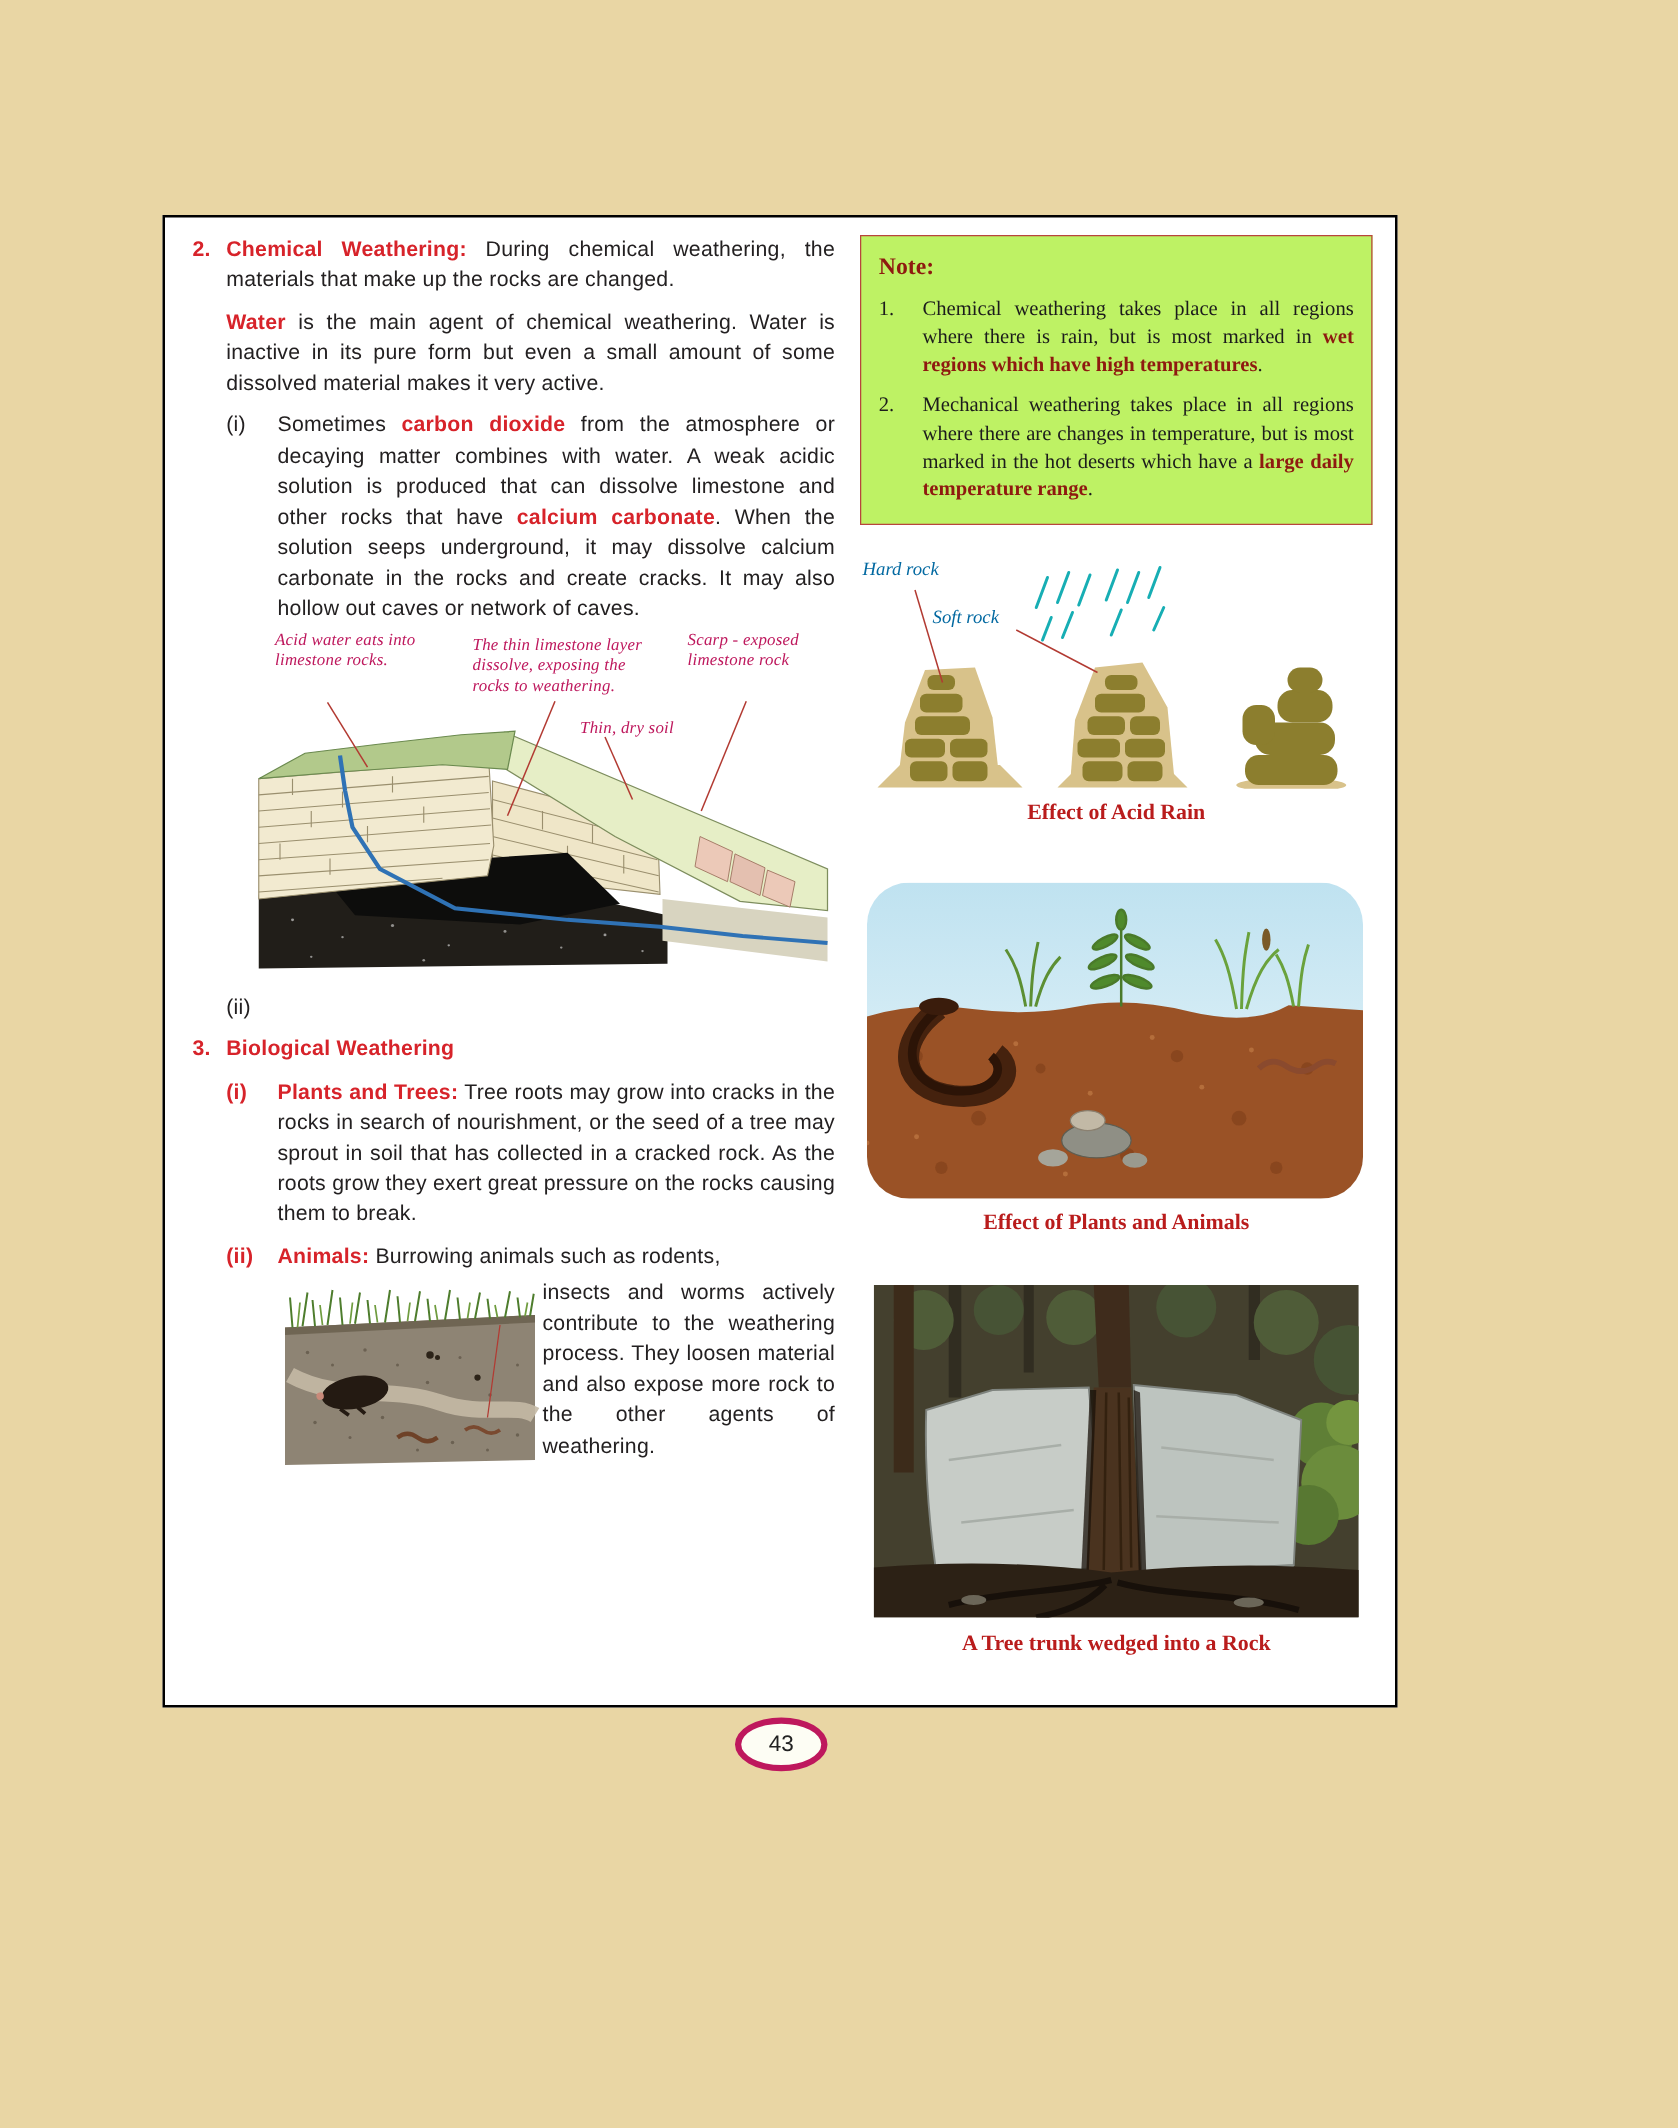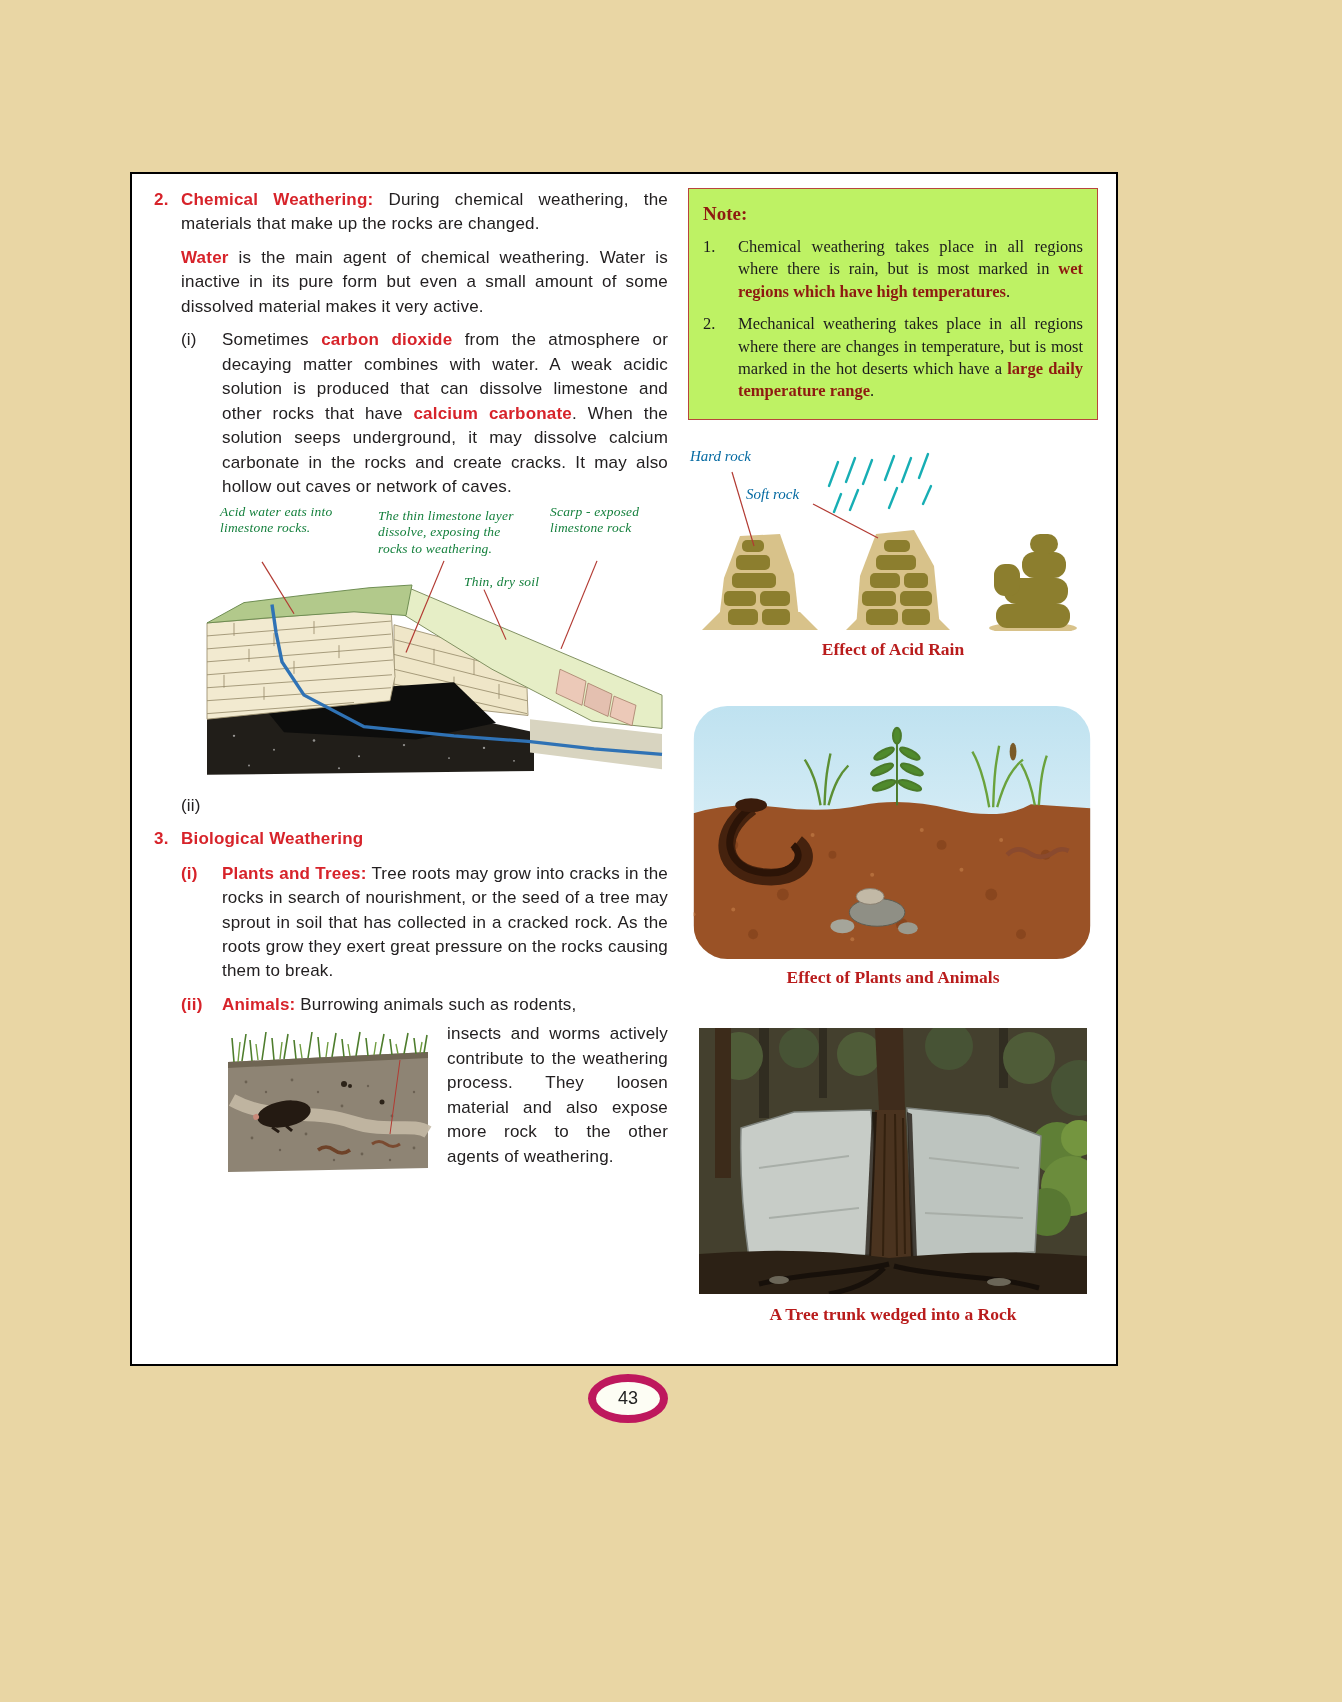--- a/index.html
+++ b/index.html
@@ -17,24 +17,24 @@
   .hang{padding-left:27px;text-indent:-27px;}
   .num{display:inline-block;width:27px;text-indent:0;}
   .ind{padding-left:27px;}
   .list-item{display:flex;margin:0 0 9px;padding-left:27px;}
   .marker{flex:0 0 41px;}
   .rmark{color:#d7232a;font-weight:700;}
   .item-text{flex:1;margin:0;text-align:justify;}
   .sech{margin:4px 0 10px;}
   
   .karst{position:relative;height:282px;margin:2px 0 8px;}
-  .klabel{position:absolute;font:italic 13.5px "Liberation Serif",serif;line-height:1.22;color:#15803d;text-align:left;text-indent:0;}
+  .klabel{position:absolute;font:italic 13.5px "Liberation Serif",serif;line-height:1.22;color:#be185d;text-align:left;text-indent:0;}
   .karst svg{position:absolute;left:0;top:56px;width:510px;height:224px;}
   
-  .animals-row{display:flex;gap:13px;margin-top:5px;}
+  .animals-row{display:flex;gap:0;margin-top:5px;}
   .burrow-svg{flex:0 0 212px;width:212px;height:150px;}
   .animals-wrapped{flex:1;margin:0;text-align:justify;}
   
   .note-box{box-sizing:border-box;width:410px;border:1.5px solid #b8453c;background:#bef264;
             padding:12px 14px 16px;font-family:"Liberation Serif",serif;font-size:16.5px;
             line-height:1.36;color:#1c1c1c;}
   .note-title{color:#8e1a10;font-weight:700;font-size:19px;margin-bottom:9px;}
   .note-item{display:flex;margin-bottom:10px;}
   .note-item:last-child{margin-bottom:0;}
   .note-num{flex:0 0 35px;}
@@ -47,21 +47,21 @@
   .acid-label{position:absolute;font:italic 15px "Liberation Serif",serif;color:#0369a1;}
   .lbl-hard{left:2px;top:2px;}
   .lbl-soft{left:58px;top:40px;}
   .acid-note{position:absolute;left:246px;top:2px;width:162px;font:italic 15px "Liberation Serif",serif;
              line-height:1.45;color:#141414;}
   .plants-fig{margin-top:46px;}
   .plants-fig svg{display:block;width:408px;height:253px;}
   .tree-fig{margin-top:40px;}
   .tree-fig svg{display:block;width:388px;height:266px;margin:0 auto;}
   .page-badge{position:absolute;left:588px;top:1374px;width:64px;height:33px;background:#fdfdf4;
-              border:8px solid #be185d;border-radius:50%;display:flex;align-items:center;justify-content:center;
+              border:5px solid #be185d;border-radius:50%;display:flex;align-items:center;justify-content:center;
               font-size:18px;color:#222;}
 </style>
 </head>
 <body>
 
 <div class="canvas">
   <div class="sheet">
 
     <div class="col-left">
 

